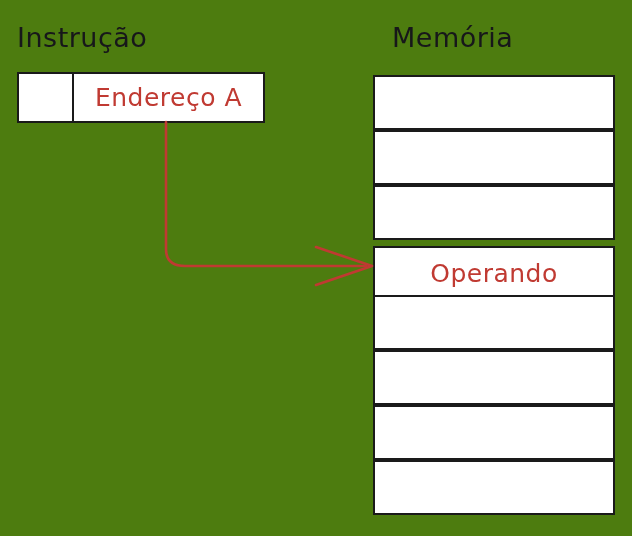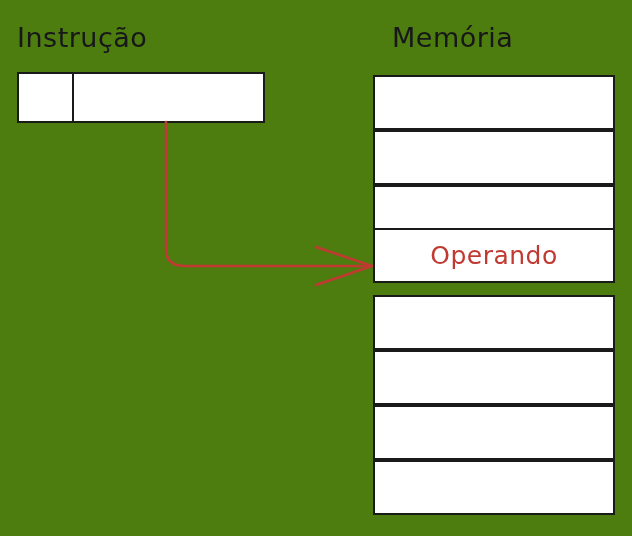--- a/index.html
+++ b/index.html
@@ -102,33 +102,36 @@
 <body>
 
 <div id="canvas">
 
   <div class="title" id="title-instruction">Instrução</div>
 
   <div class="title" id="title-memory">Memória</div>
 
   <div id="instruction-box">
     <div id="instruction-opcode-cell"></div>
+    <div id="instruction-address-cell">
+      <span class="hand-red">Endereço A</span>
+    </div>
   </div>
 
   <div id="memory-column">
     <div class="mem-cell" style="top:0px">
         <span class="hand-red"></span>
       </div>
     <div class="mem-cell" style="top:55px">
         <span class="hand-red"></span>
       </div>
     <div class="mem-cell" style="top:110px">
         <span class="hand-red"></span>
       </div>
-    <div class="mem-cell" style="top:153px">
+    <div class="mem-cell" style="top:171px">
         <span class="hand-red">Operando</span>
       </div>
     <div class="mem-cell" style="top:220px">
         <span class="hand-red"></span>
       </div>
     <div class="mem-cell" style="top:275px">
         <span class="hand-red"></span>
       </div>
     <div class="mem-cell" style="top:330px">
         <span class="hand-red"></span>

